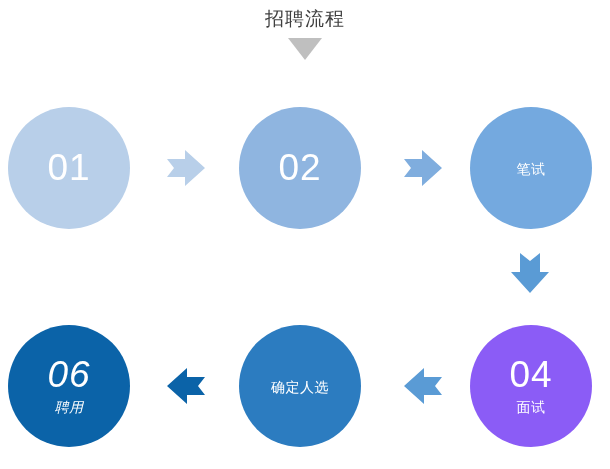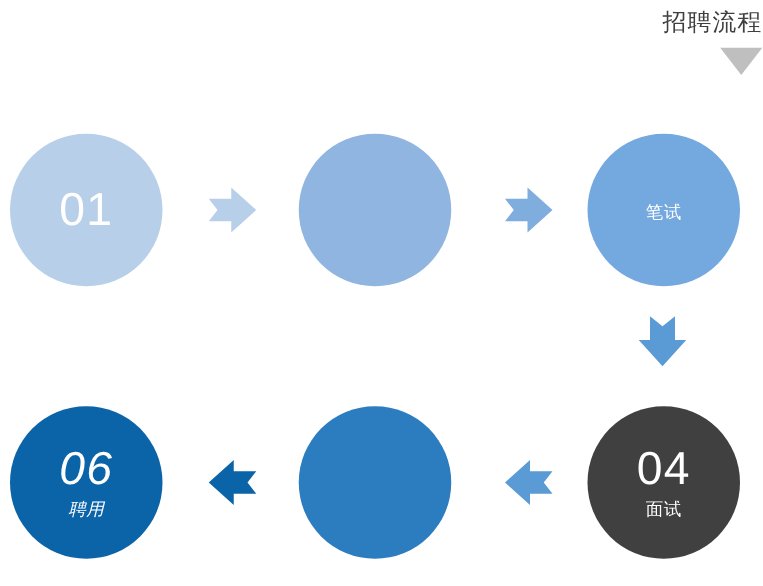--- a/index.html
+++ b/index.html
@@ -21,21 +21,21 @@
     width: 610px;
     height: 469px;
   }
 
   
   .title-block {
     position: absolute;
     left: 0;
     top: 6px;
     width: 610px;
-    text-align: right;
+    text-align: center;
   }
   .title-text {
     font-size: 19px;
     color: #3f3f3f;
     letter-spacing: 1px;
     line-height: 26px;
     font-weight: 400;
   }
   .title-caret {
     margin: 6px auto 0 auto;
@@ -102,44 +102,46 @@
 
   <div class="node n01" style="background:#b8cfe9;text-align:center;">
     <div class="num">01</div>
   </div>
 
   <svg class="arrow a12" viewBox="0 0 46 46">
     <polygon points="4,14 22,14 22,5 42,23 22,41 22,32 4,32 11,23" fill="#b8cfe9"></polygon>
   </svg>
 
   <div class="node n02" style="background:#8fb5e0;">
+    <div class="num">02</div>
   </div>
 
   <svg class="arrow a23" viewBox="0 0 46 46">
     <polygon points="4,14 22,14 22,5 42,23 22,41 22,32 4,32 11,23" fill="#7fadde"></polygon>
   </svg>
 
   <div class="node n03" style="background:#74a9df;">
     <div class="lbl">笔试</div>
   </div>
 
   <svg class="arrow a34" viewBox="0 0 46 48">
     <polygon points="13,4 23,12 33,4 33,23 42,23 23,44 4,23 13,23" fill="#5a9bd5"></polygon>
   </svg>
 
-  <div class="node n04" style="background:#404040;">
+  <div class="node n04" style="background:#8b5cf6;">
     <div class="num">04</div>
     <div class="lbl">面试</div>
   </div>
 
   <svg class="arrow a45" viewBox="0 0 46 46">
     <polygon points="42,14 24,14 24,5 4,23 24,41 24,32 42,32 35,23" fill="#5a9bd5"></polygon>
   </svg>
 
   <div class="node n05" style="background:#2c7cc0;">
+    <div class="lbl">确定人选</div>
   </div>
 
   <svg class="arrow a56" viewBox="0 0 46 46">
     <polygon points="42,14 24,14 24,5 4,23 24,41 24,32 42,32 35,23" fill="#0b63a8"></polygon>
   </svg>
 
   <div class="node n06" style="background:#0b63a8;font-style:italic;">
     <div class="num">06</div>
     <div class="lbl">聘用</div>
   </div>

